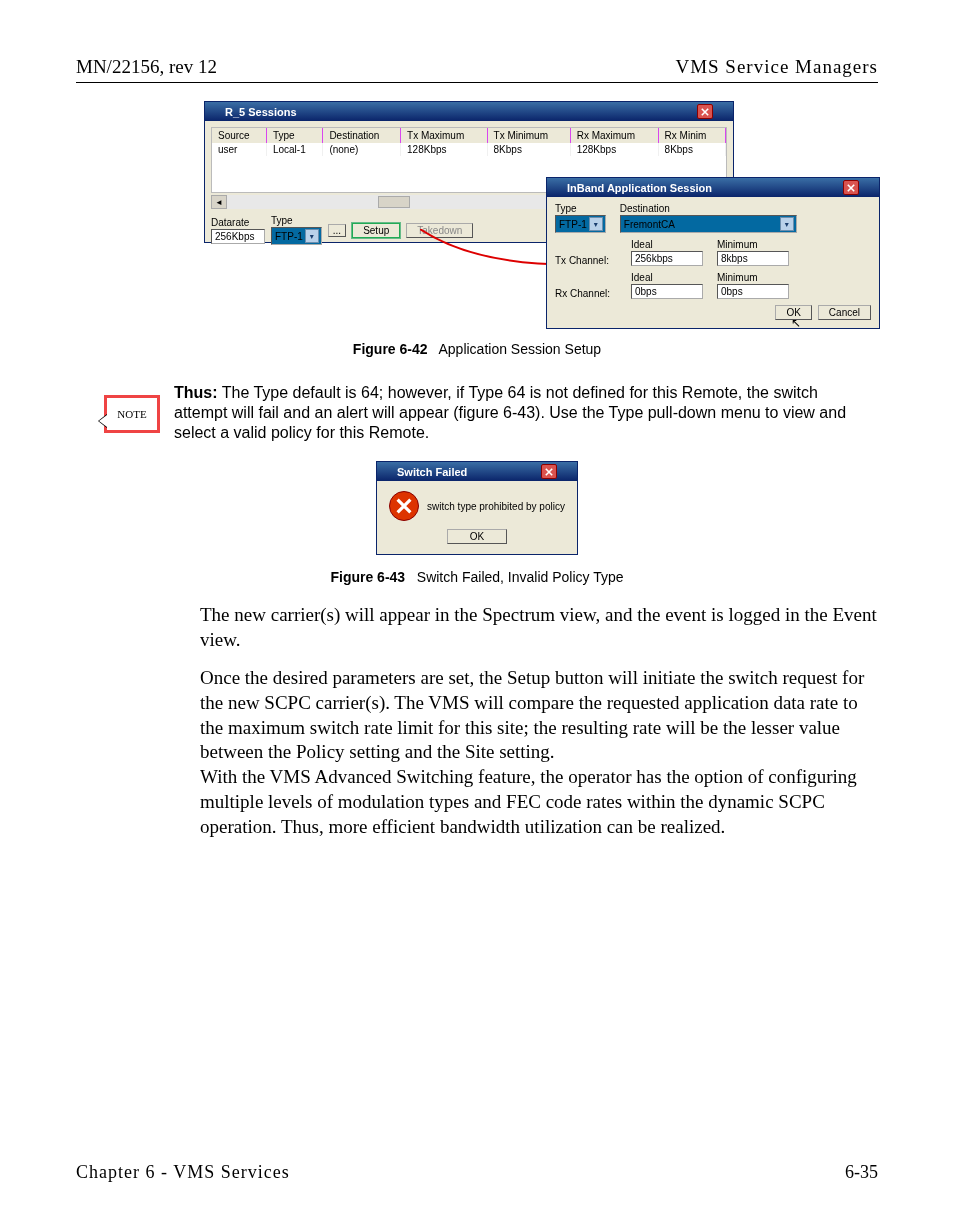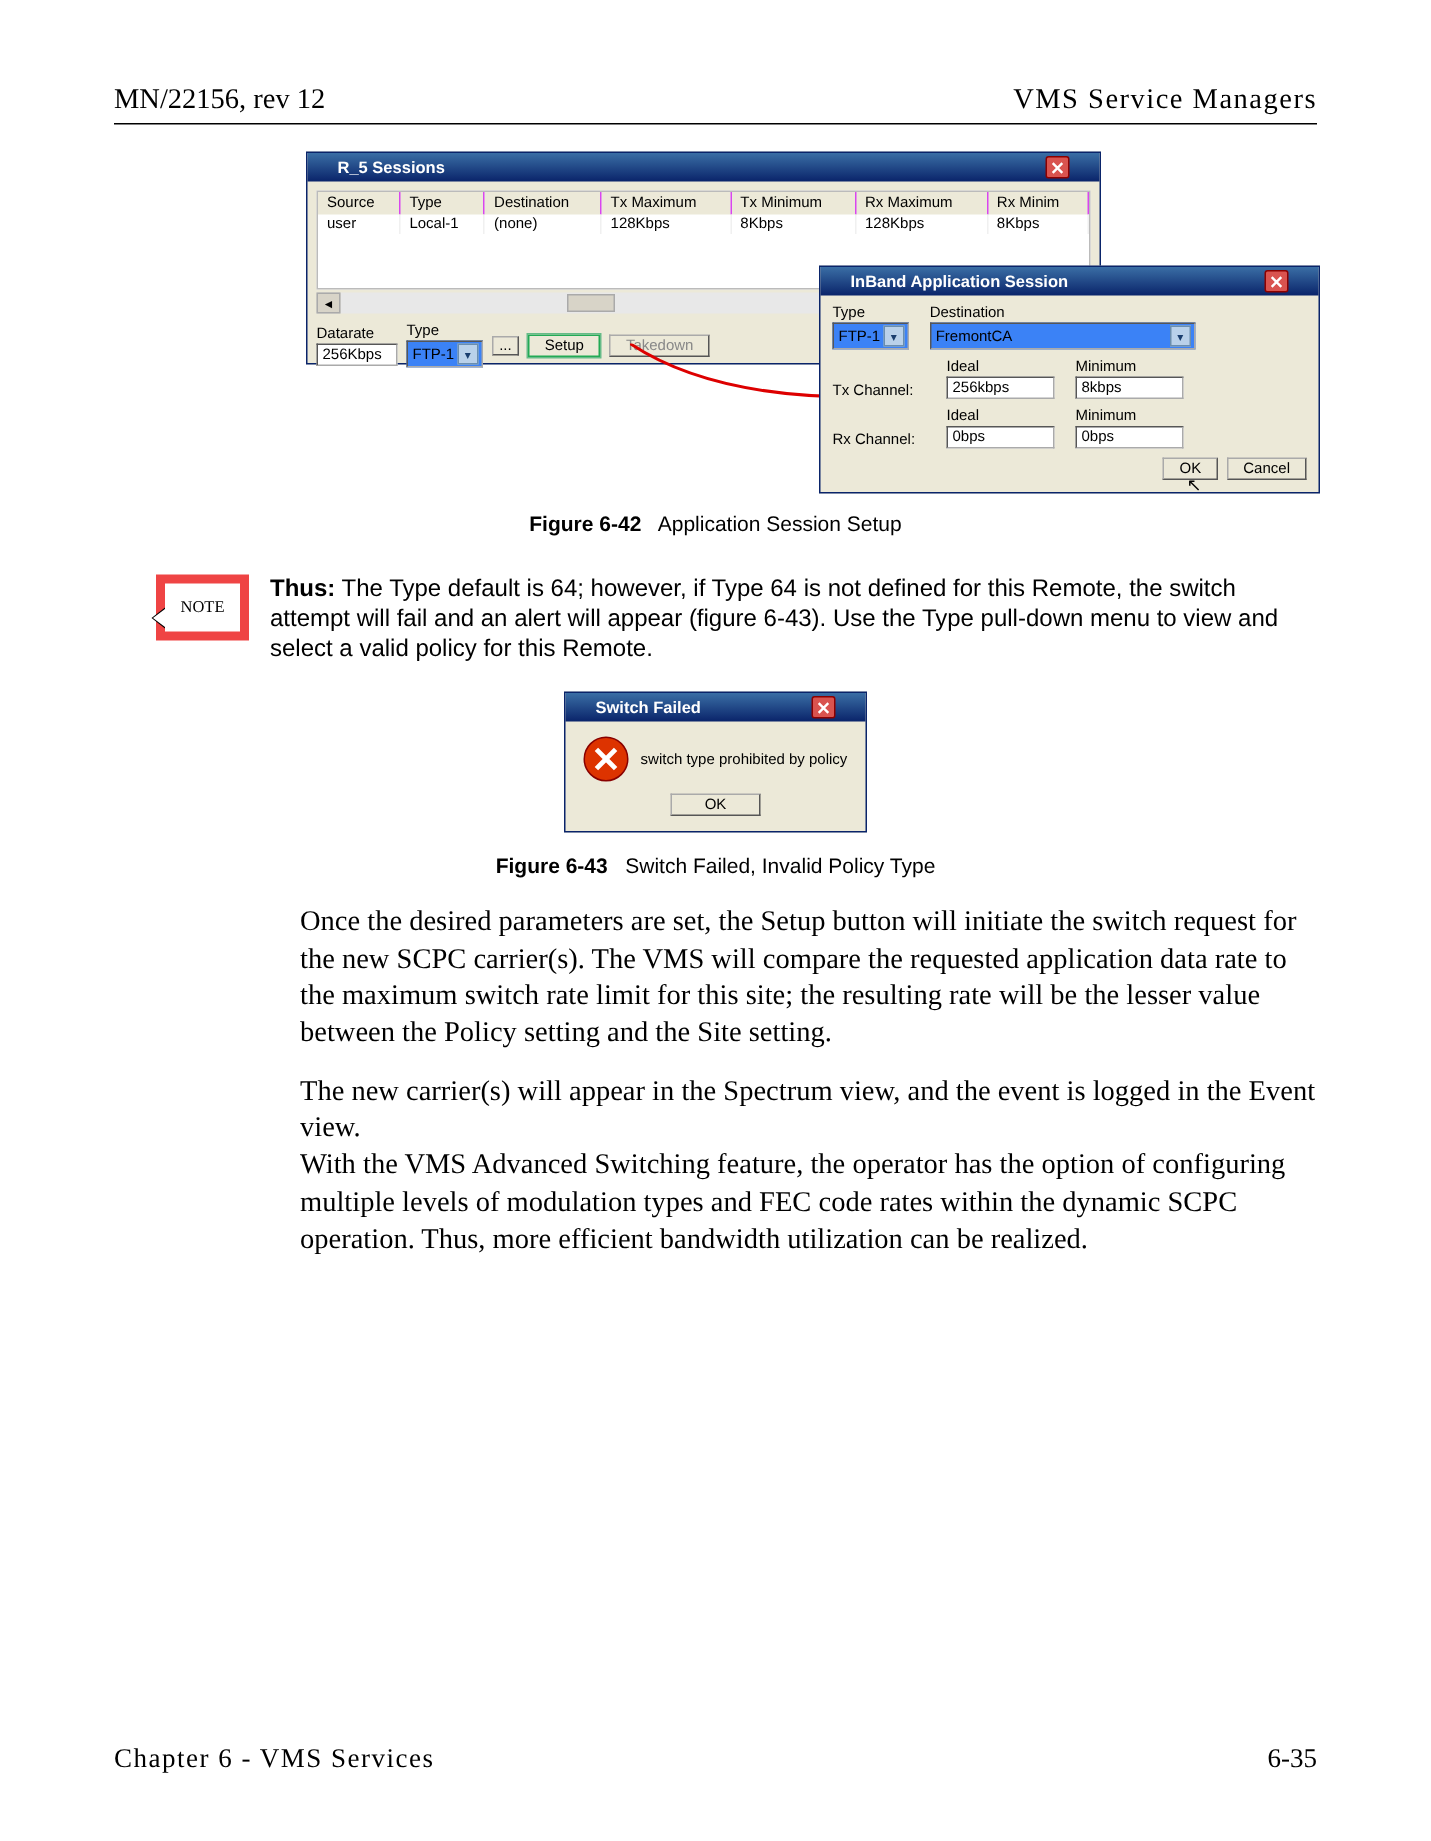--- a/index.html
+++ b/index.html
@@ -24,41 +24,41 @@
   .grid { border: 1px solid #bbb; background: #fff; height: 64px; overflow: hidden; }
   .grid table { border-collapse: collapse; width: 100%; font-size: 10px; }
   .grid th { text-align: left; font-weight: normal; background: #ECE9D8; border-right: 1px solid #d946ef; padding: 2px 6px; }
   .grid td { padding: 1px 6px; border-right: 1px solid #f0f0f0; }
   .hscroll { height: 14px; background: #e8e8e8; margin-top: 2px; display: flex; align-items: center; }
   .hscroll .arrow { width: 14px; height: 12px; background: #d8d4c8; border: 1px solid #aaa; font-size: 8px; display:flex;align-items:center;justify-content:center; }
   .hscroll .thumb { width: 30px; height: 10px; background: #d8d4c8; border: 1px solid #aaa; margin: 0 auto; }
   .bottom-row { display: flex; align-items: center; gap: 6px; margin-top: 6px; }
   .lbl { font-size: 10px; }
   .txtbox { background: #fff; border: 1px inset #aaa; padding: 1px 3px; min-width: 46px; display:inline-block; font-size:10px; }
-  .combo { background: #3b82f6; border: 1px inset #aaa; padding: 1px 2px 1px 3px; display:inline-flex; align-items:center; gap:2px; font-size:10px; }
+  .combo { background: #0369a1; border: 1px inset #aaa; padding: 1px 2px 1px 3px; display:inline-flex; align-items:center; gap:2px; font-size:10px; }
   .combo .chev { width:12px;height:12px;background:#b9d1ea;border:1px solid #6b8eae;display:flex;align-items:center;justify-content:center;font-size:8px;color:#1a3e6e; }
   .smallbtn { border: 1px outset #aaa; background: #ECE9D8; padding: 0 4px; font-size:10px; }
   .btn { border: 1px outset #aaa; background: #ECE9D8; padding: 1px 10px; font-size:10px; }
   .btn.disabled { color: #888; }
 
   .dlg { left: 342px; top: 76px; width: 332px; height: 150px; }
   .dlg-body { padding: 6px 8px 8px 8px; }
   .dlg-row { display:flex; gap: 14px; margin-bottom: 6px; align-items:flex-end; }
   .dlg-col { display:flex; flex-direction:column; gap:1px; }
   .dlg-btns { display:flex; justify-content:flex-end; gap:6px; margin-top: 2px; }
 
   .red-arrow { position: absolute; left: 216px; top: 128px; }
   .cursor { position: absolute; font-size: 12px; }
 
   .fig-caption { text-align: center; font-family: Arial, Helvetica, sans-serif; font-size: 14px; margin-top: 14px; }
   .fig-caption b { font-weight: bold; }
 
   
   .note-row { display: flex; align-items: flex-start; gap: 14px; margin: 26px 0 18px 28px; }
-  .note-box { width: 50px; height: 32px; border: 6px solid #ef4444; display:flex; align-items:center; justify-content:center; font-size: 11px; font-family: "Times New Roman", serif; position: relative; }
+  .note-box { width: 50px; height: 32px; border: 3px solid #ef4444; display:flex; align-items:center; justify-content:center; font-size: 11px; font-family: "Times New Roman", serif; position: relative; margin-top: 12px; }
   .note-flag { position:absolute; left:-9px; top:50%; width:0;height:0;border-top:7px solid transparent;border-bottom:7px solid transparent;border-right:9px solid #000; }
   .note-flag::after { content:""; position:absolute; left:1px; top:-6px; border-top:6px solid transparent;border-bottom:6px solid transparent;border-right:8px solid #fff; }
   .note-text { font-family: Arial, Helvetica, sans-serif; font-size: 16px; line-height: 1.25; max-width: 680px; }
   .note-text b { font-weight: bold; }
 
   
   .fig2-wrap { display:flex; justify-content:center; }
   .dlg2 { position: relative; width: 200px; }
   .dlg2-body { padding: 10px; display:flex; flex-direction:column; align-items:center; gap:8px; }
   .dlg2-row { display:flex; align-items:center; gap:8px; }
@@ -246,22 +246,22 @@
       </div>
       <button class="btn" style="padding:1px 22px">OK</button>
     </div>
   </div>
 </div>
 <div class="fig-caption">
   <b>Figure 6-43</b>&nbsp;&nbsp;
   <span>Switch Failed, Invalid Policy Type</span>
 </div>
 
+<p class="body-para">The new carrier(s) will appear in the Spectrum view, and the event is logged in the Event view.</p>
 <p class="body-para">Once the desired parameters are set, the Setup button will initiate the switch request for the new SCPC carrier(s). The VMS will compare the requested application data rate to the maximum switch rate limit for this site; the resulting rate will be the lesser value between the Policy setting and the Site setting.</p>
-<p class="body-para">The new carrier(s) will appear in the Spectrum view, and the event is logged in the Event view.</p>
 
 
 <p class="body-para" style="margin-top:0">With the VMS Advanced Switching feature, the operator has the option of configuring multiple levels of modulation types and FEC code rates within the dynamic SCPC operation. Thus, more efficient bandwidth utilization can be realized.</p>
 
 <div class="footer">
   <span class="footer-left">Chapter 6 - VMS Services</span>
   <span>6-35</span>
 </div>
 
 </div>

